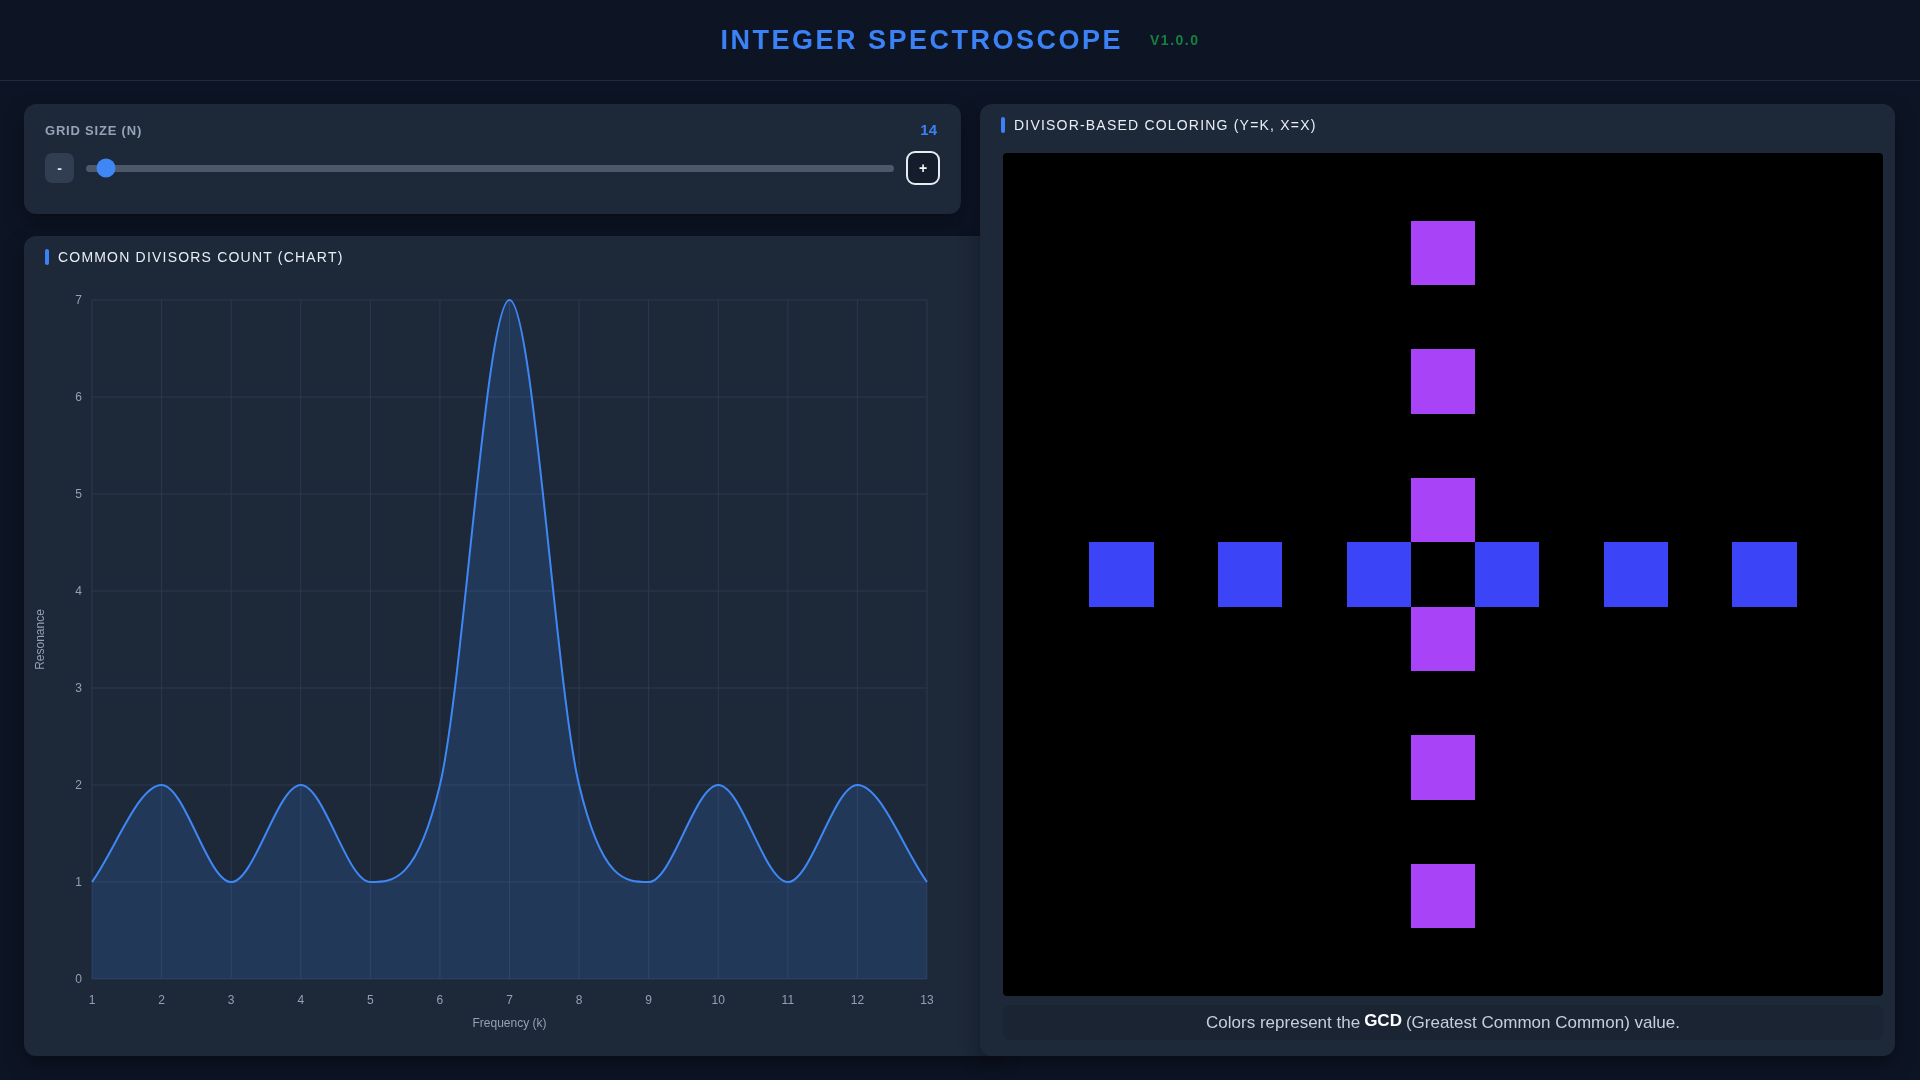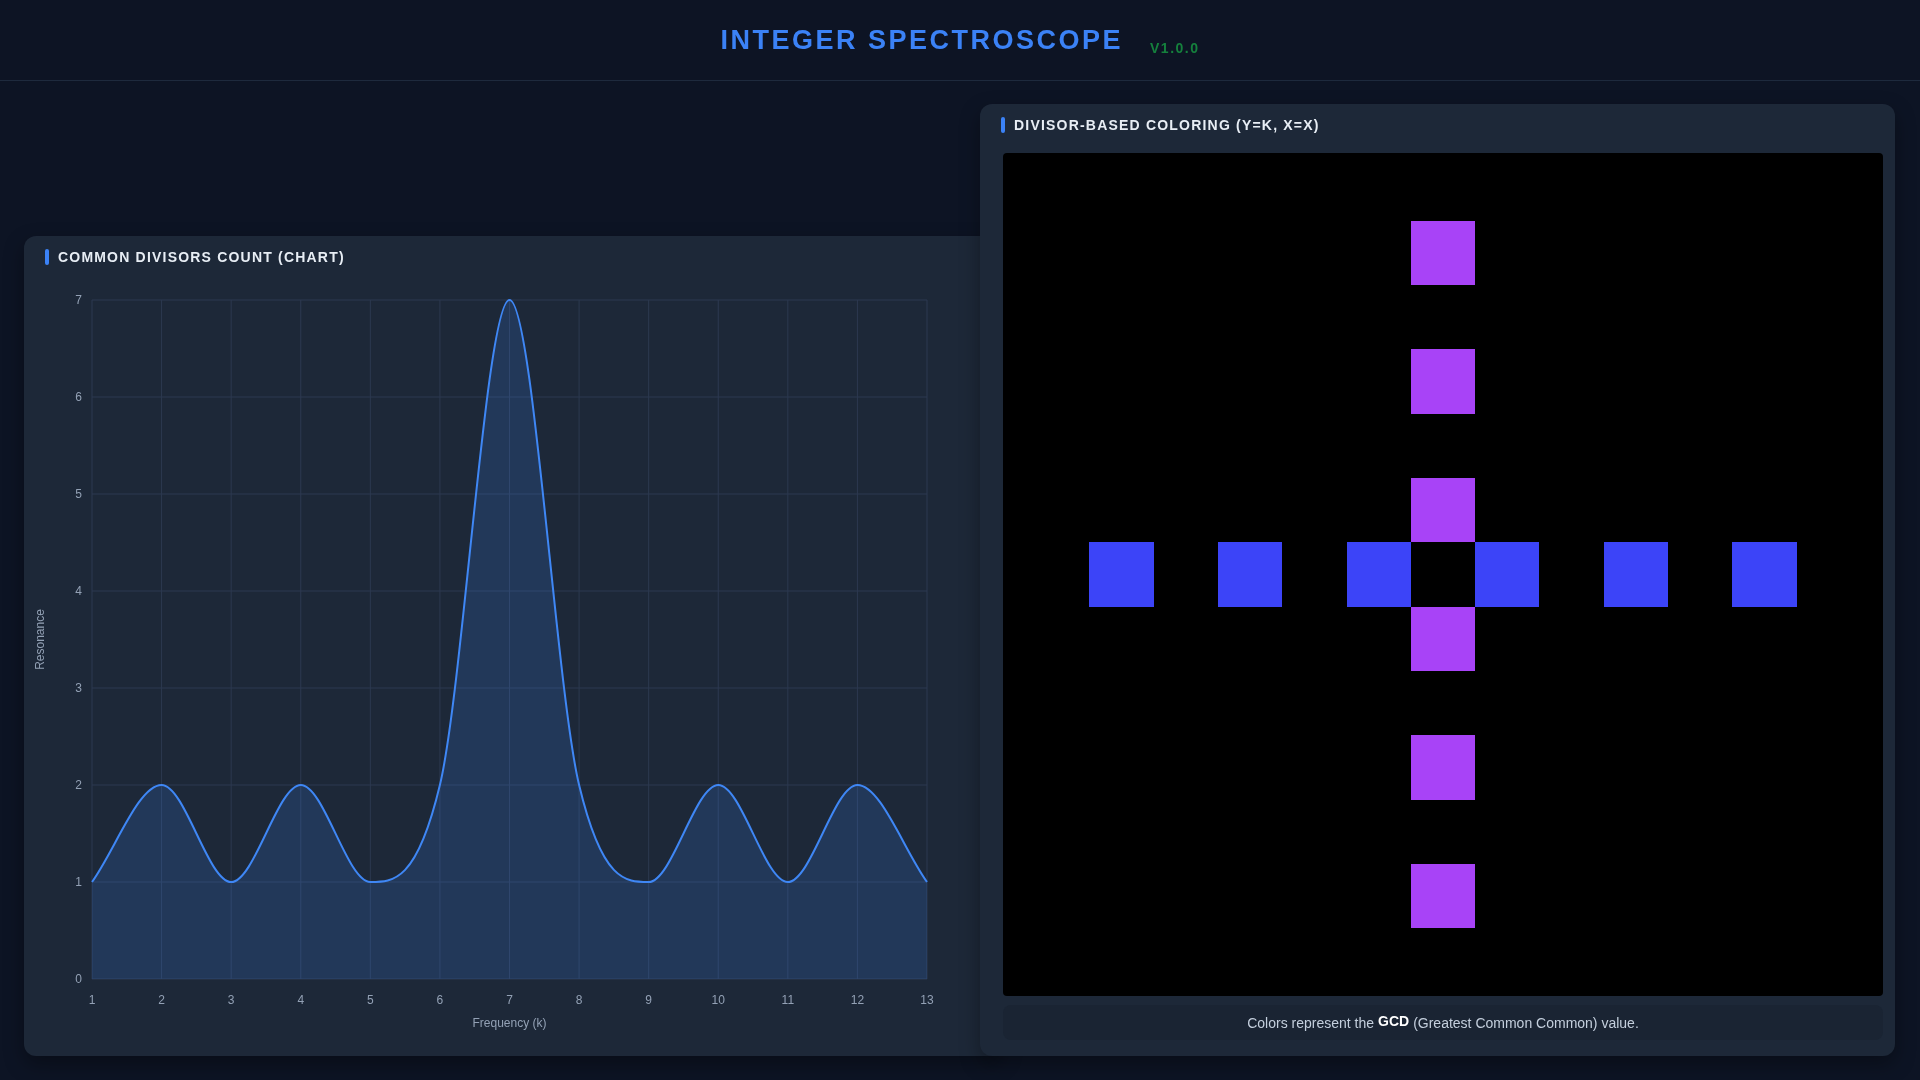--- a/index.html
+++ b/index.html
@@ -1,28 +1,28 @@
 <!DOCTYPE html>
 <html><head>
 <meta charset="utf-8">
 <style>
   html,body{margin:0;padding:0;background:#0d1424;}
   .stage{position:relative;width:1920px;height:1080px;background:#0d1424;overflow:hidden;
          font-family:"Liberation Sans",sans-serif;color:#e8eef5;}
   
   .app-header{position:absolute;left:0;top:0;width:1920px;height:80px;
               border-bottom:1px solid #1e2a3d;display:flex;align-items:center;justify-content:center;}
-  .app-header .title-wrap{display:flex;align-items:flex-end;gap:27px;}
+  .app-header .title-wrap{display:flex;align-items:center;gap:27px;}
   .app-title{font-size:27px;font-weight:bold;letter-spacing:2.5px;color:#3b82f6;}
   .app-version{font-size:14px;font-weight:bold;letter-spacing:1.5px;color:#15803d;}
   
   .panel{position:absolute;background:#1d2838;border-radius:12px;box-shadow:0 8px 20px rgba(0,0,0,.35);}
   .panel-title{position:absolute;left:21px;top:13px;display:flex;align-items:center;gap:9px;}
   .accent-bar{display:inline-block;width:4px;height:16px;border-radius:2px;background:#3b82f6;}
-  .panel-title .t{font-size:14px;font-weight:bold;letter-spacing:1.2px;color:#e8eef5;}
+  .panel-title .t{font-size:14px;font-weight:normal;letter-spacing:1.2px;color:#e8eef5;}
   
   .slider-panel{left:24px;top:104px;width:937px;height:110px;}
   .ctl-label{position:absolute;left:21px;top:19px;font-size:13px;font-weight:600;
              letter-spacing:.8px;color:#94a3b8;}
   .ctl-value{position:absolute;right:24px;top:17px;font-size:15px;font-weight:bold;color:#3b82f6;}
   .ctl-row{position:absolute;left:21px;right:21px;top:46px;height:36px;
            display:flex;align-items:center;gap:12px;}
   .btn-minus{width:29px;height:30px;border:none;border-radius:7px;background:#313e52;
              color:#e2e8f0;font-size:14px;font-weight:bold;line-height:1;cursor:pointer;}
   .slider-track{position:relative;flex:1;height:7px;border-radius:4px;background:#4d596b;}
@@ -33,35 +33,46 @@
   
   .chart-panel{left:24px;top:236px;width:978px;height:820px;}
   .chart-svg{position:absolute;left:0;top:0;}
   
   .grid-panel{left:980px;top:104px;width:915px;height:952px;}
   .grid-canvas{position:absolute;left:23px;top:49px;width:880px;height:843px;
                background:#000;border-radius:4px;overflow:hidden;}
   .grid-cell{position:absolute;}
   .footnote{position:absolute;left:23px;top:901px;width:880px;height:35px;background:#1a2433;
             border-radius:8px;display:flex;align-items:center;justify-content:center;
-            font-size:14px;color:#c4cfdd;}
+            font-size:17px;color:#c4cfdd;}
   .footnote b{color:#ffffff;margin:0 4px 4px 4px;}
 </style>
 </head>
 <body>
 
 <div class="stage">
 
   <header class="app-header">
     <div class="title-wrap">
       <span class="app-title">INTEGER SPECTROSCOPE</span>
       <span class="app-version">V1.0.0</span>
     </div>
   </header>
 
+  <section class="panel slider-panel">
+    <span class="ctl-label">GRID SIZE (N)</span>
+    <span class="ctl-value">14</span>
+    <div class="ctl-row">
+      <button class="btn-minus">-</button>
+      <div class="slider-track">
+        <div class="slider-thumb"></div>
+      </div>
+      <button class="btn-plus">+</button>
+    </div>
+  </section>
 
   <section class="panel chart-panel">
     <div class="panel-title">
       <span class="accent-bar"></span>
       <span class="t">COMMON DIVISORS COUNT (CHART)</span>
     </div>
     <svg id="chart" class="chart-svg" width="937" height="815">
         <line x1="68" y1="743" x2="903" y2="743" stroke="#2c3950" stroke-width="1"></line>
         <line x1="68" y1="646" x2="903" y2="646" stroke="#2c3950" stroke-width="1"></line>
         <line x1="68" y1="549" x2="903" y2="549" stroke="#2c3950" stroke-width="1"></line>

